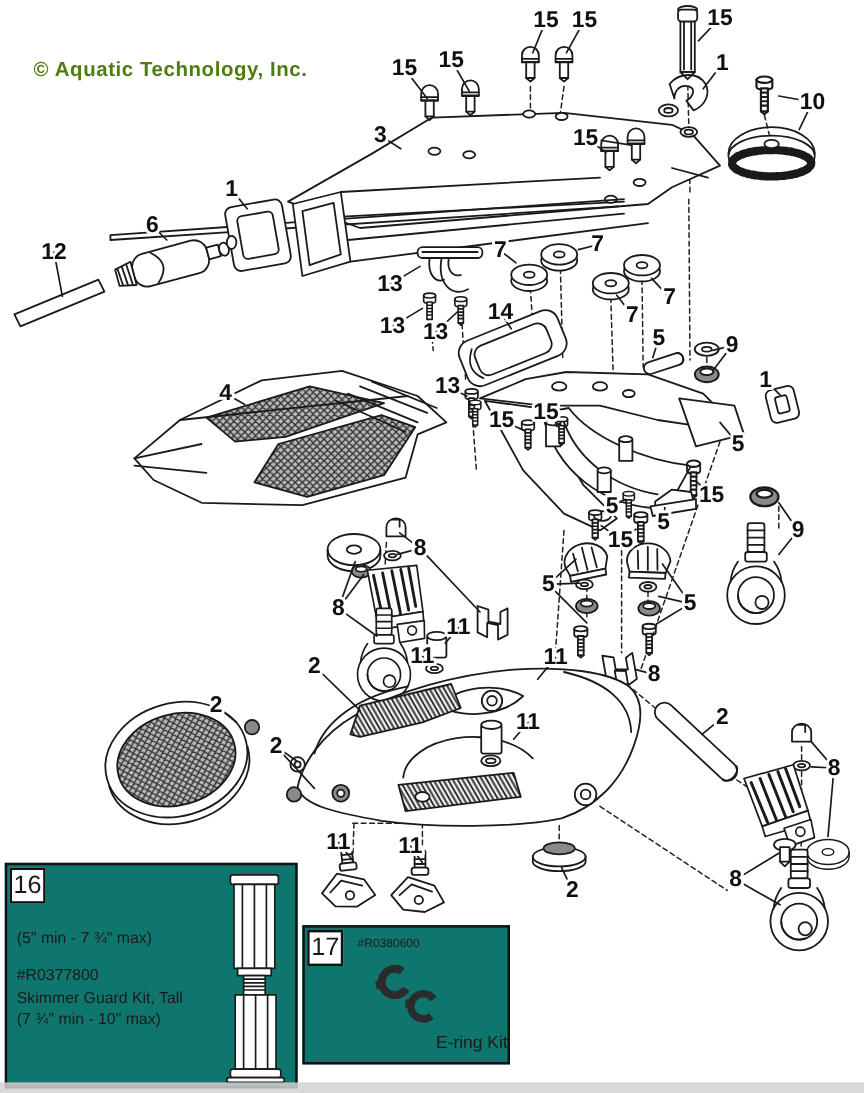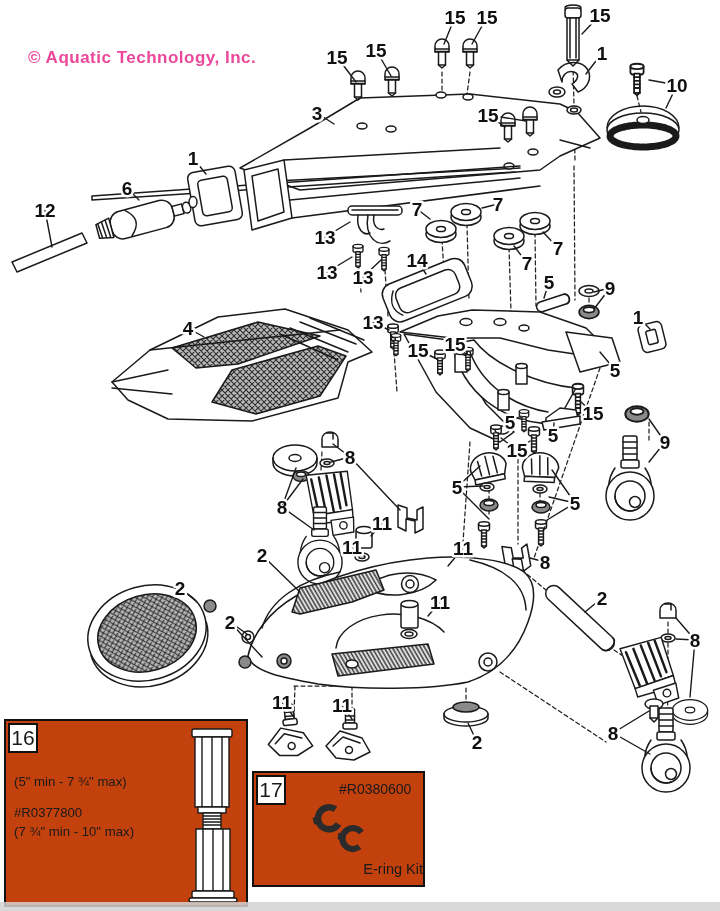--- a/index.html
+++ b/index.html
@@ -1,37 +1,37 @@
 <!DOCTYPE html>
 <html><head>
 <meta charset="utf-8">
 <style>
   html,body{margin:0;padding:0;background:#fff;}
   .stage{position:relative;width:720px;height:911px;background:#fff;overflow:hidden;
          font-family:"Liberation Sans",sans-serif;color:#1a1a1a;}
   .watermark{position:absolute;left:28px;top:48px;font-size:17px;font-weight:600;
-             letter-spacing:.5px;color:#ec4899;}
+             letter-spacing:.5px;color:#4d7c0f;}
   svg.art{position:absolute;left:0;top:0;width:720px;height:911px;}
   .callout{font:700 19px "Liberation Sans",sans-serif;fill:#101010;stroke:#ffffff;
            stroke-width:5px;paint-order:stroke;text-anchor:middle;}
   .leader{stroke:#1a1a1a;stroke-width:1.4;fill:none;}
   .dash{stroke:#222;stroke-width:1.25;fill:none;stroke-dasharray:4 3;}
   .dk{fill:#8a8a8a;}
   
-  .panel{position:absolute;border:2px solid #111;background:#c2410c;box-sizing:border-box;}
+  .panel{position:absolute;border:2px solid #111;background:#0f766e;box-sizing:border-box;}
   .panel-16{left:4px;top:719px;width:244px;height:188px;}
   .panel-17{left:252px;top:771px;width:173px;height:116px;}
   .numbox{position:absolute;left:2px;top:2px;width:30px;height:30px;border:2px solid #111;
           box-sizing:border-box;font-size:21px;font-weight:400;display:flex;
           align-items:center;justify-content:center;background:#fff;}
   .kit-text{position:absolute;left:8px;top:52px;width:170px;font-size:13.2px;line-height:1.32;}
   .kit-block{margin-bottom:14px;}
   .pn{margin-bottom:1px;}
   .pole-svg{position:absolute;right:6px;top:6px;}
-  .p17-pn{position:absolute;left:44px;top:8px;font-size:14px;margin-left:41px;}
+  .p17-pn{position:absolute;left:44px;top:8px;font-size:10px;}
   .ering-svg{position:absolute;left:46px;top:30px;}
   .p17-name{position:absolute;left:0;right:0;bottom:8px;text-align:right;font-size:14.5px;}
   .bottom-strip{position:absolute;left:0;top:902px;width:720px;height:9px;background:#d2d2d2;opacity:.85;}
 </style>
 </head>
 <body>
 
 <div class="stage">
 
   <div class="watermark">© Aquatic Technology, Inc.</div>
@@ -502,20 +502,21 @@
   </svg>
 
   <div class="panel panel-16">
     <div class="numbox">16</div>
     <div class="kit-text">
       <div class="kit-block">
         <div>(5" min - 7 ¾" max)</div>
       </div>
       <div class="kit-block">
         <div class="pn">#R0377800</div>
+        <div>Skimmer Guard Kit, Tall</div>
         <div>(7 ¾" min - 10" max)</div>
       </div>
     </div>
     <svg class="pole-svg" width="56" height="176" viewBox="0 0 56 176" stroke="#1a1a1a" stroke-width="1.4" fill="#fff" stroke-linejoin="round">
       <rect x="8" y="2" width="40" height="8" rx="2"></rect>
       <rect x="11" y="10" width="34" height="70"></rect>
       <path d="M18,10 V80 M28,10 V80 M38,10 V80" fill="none"></path>
       <rect x="14" y="80" width="28" height="6"></rect>
       <rect x="19" y="86" width="18" height="16"></rect>
       <path d="M19,89 h18 M19,92 h18 M19,95 h18 M19,98 h18" fill="none"></path>

